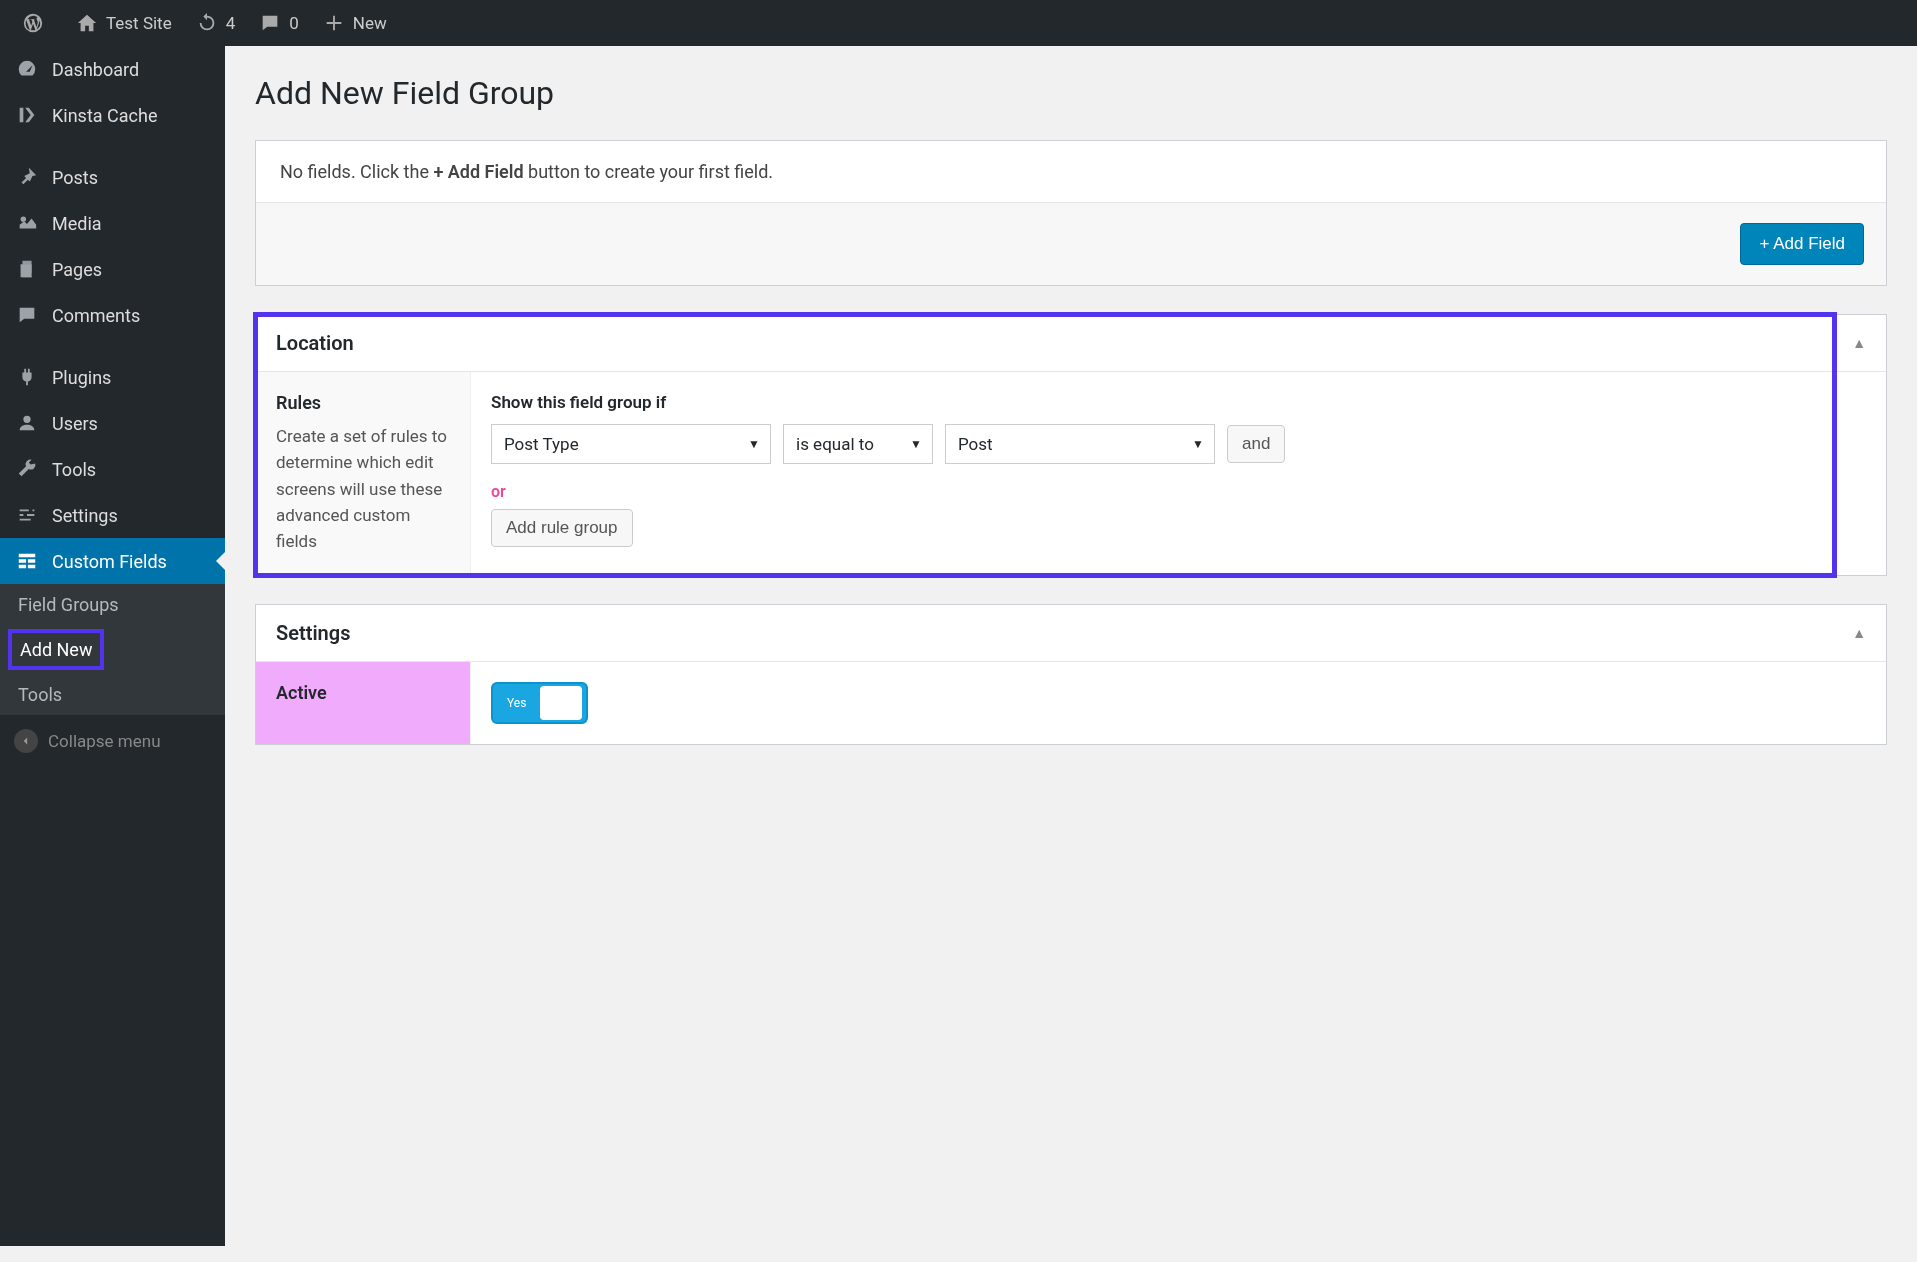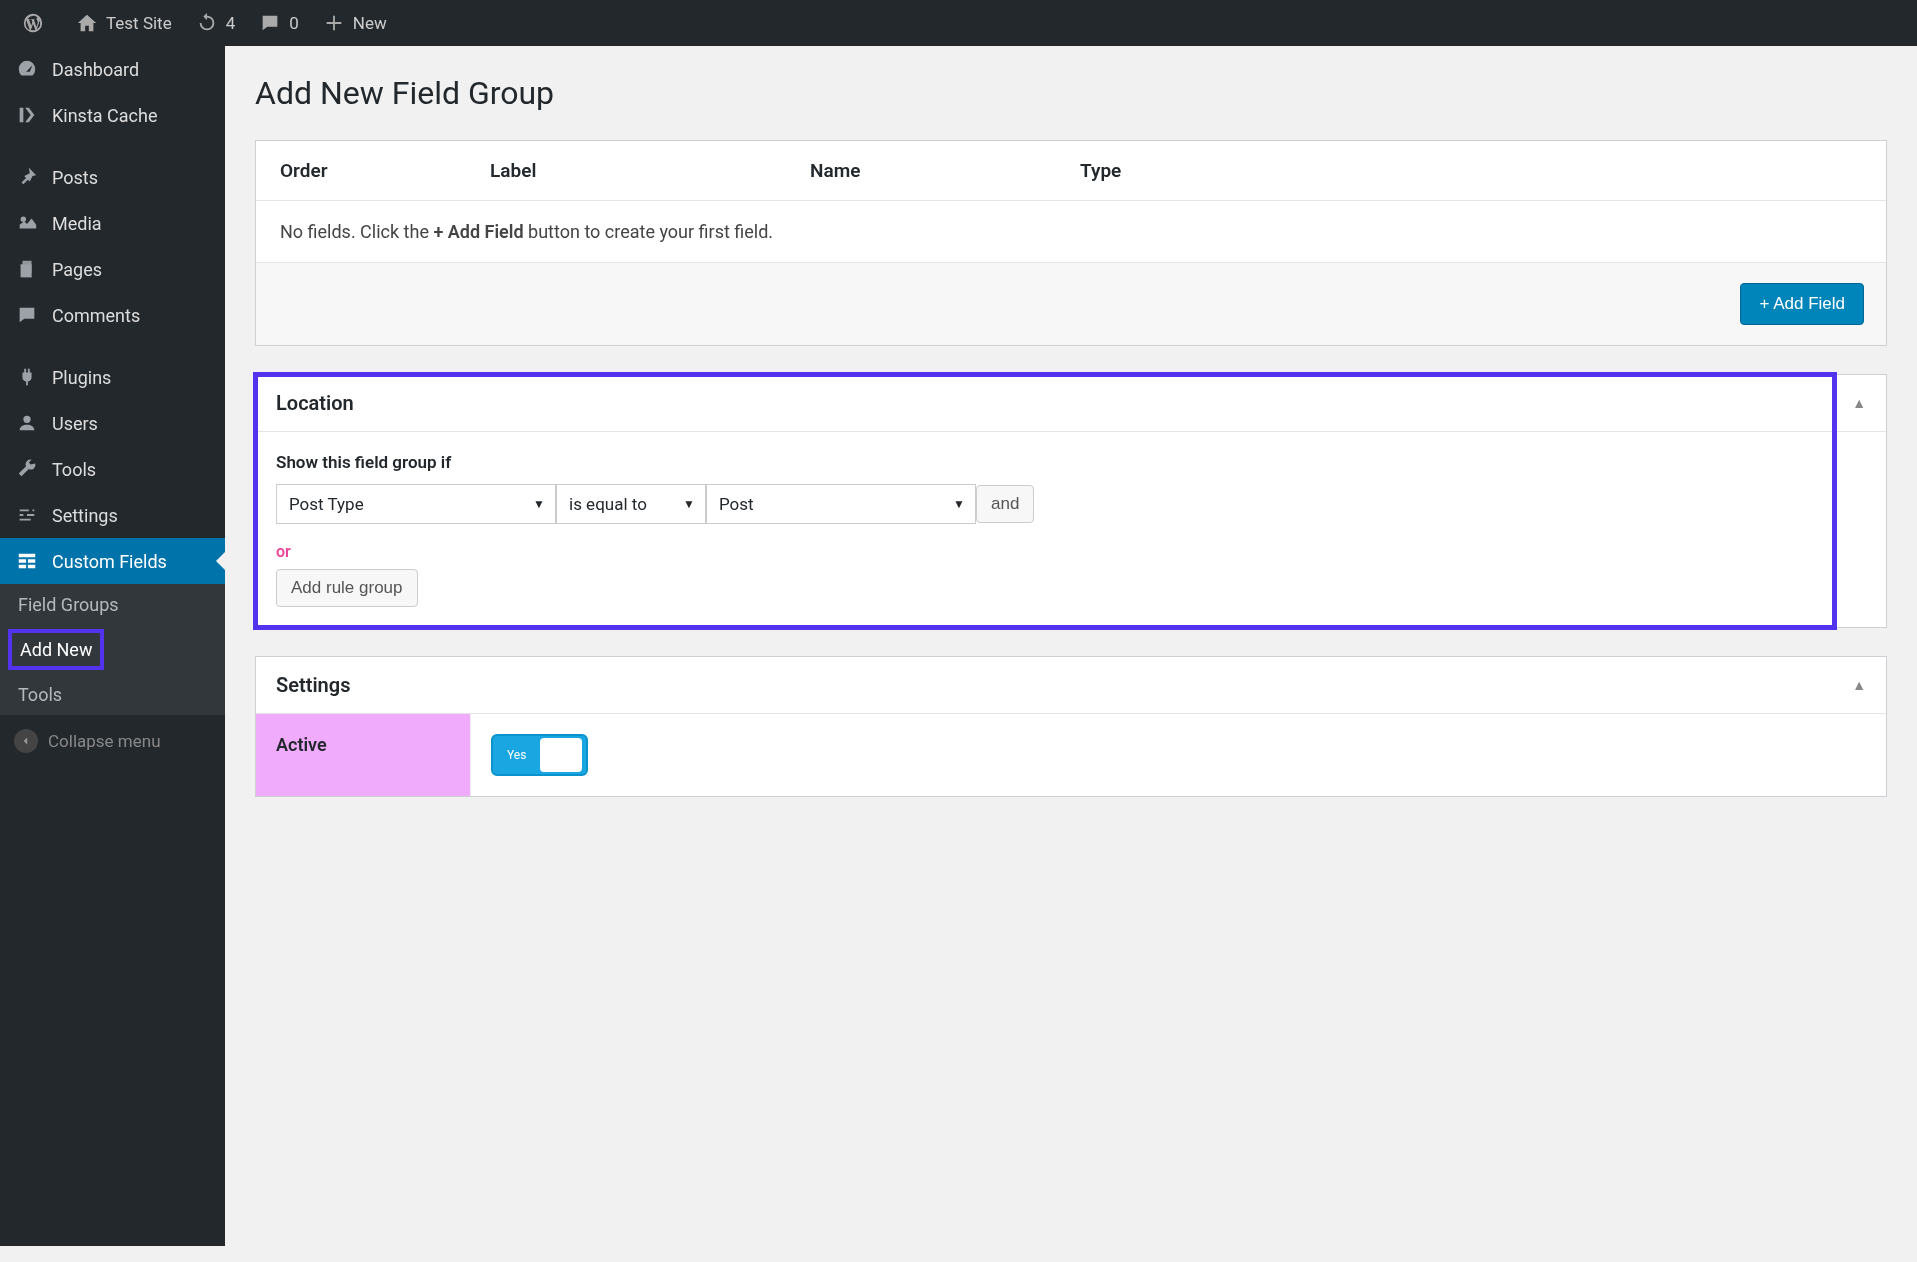--- a/index.html
+++ b/index.html
@@ -52,21 +52,21 @@
 .section-head { display:flex; align-items:center; justify-content:space-between; padding: 16px 20px; border-bottom:1px solid #e5e5e5; }
 .section-head h2 { font-size:20px; font-weight:600; }
 .toggle-caret { color:#888; font-size:14px; cursor:pointer; }
 
 .rules-row { display:flex; }
 .rules-left { width: 215px; background:#f9f9f9; border-right:1px solid #eee; padding: 20px; }
 .rules-left .rl-title { font-weight:600; font-size:18px; margin-bottom:10px; }
 .rules-left .rl-desc { font-size:17px; color:#555; line-height:1.55; }
 .rules-right { flex:1; padding: 20px; }
 .rules-right .rr-label { font-weight:600; font-size:17px; margin-bottom:12px; }
-.rule-group { display:flex; align-items:center; flex-wrap:wrap; }
+.rule-group { display:flex; align-items:center; gap:12px; flex-wrap:wrap; }
 .select-like { position:relative; border:1px solid #ccc; background:#fff; height:40px; display:flex; align-items:center; padding: 0 34px 0 12px; font-size:17px; cursor:pointer; }
 .select-like .caret { position:absolute; right:10px; top:50%; transform:translateY(-50%); font-size:12px; }
 .sel-param { width: 280px; }
 .sel-op { width: 150px; }
 .sel-val { width: 270px; }
 .btn-ghost { background:#f7f7f7; border:1px solid #ccc; border-radius:4px; padding: 8px 14px; font-size:17px; cursor:pointer; color:#555; }
 .or-label { margin: 18px 0 8px 0; font-weight:600; color:#ec4899; font-size:16px; }
 
 .settings-left { width: 215px; background:#f0abfc; border-right:1px solid #eee; padding: 20px; font-weight:600; font-size:18px; }
 .settings-right { flex:1; padding: 20px; }
@@ -230,41 +230,39 @@
         </span>
       <span>Collapse menu</span>
     </div>
   </div>
 
   <div class="content">
     <h1 class="page-title">Add New Field Group</h1>
 
 
     <div class="panel">
-      <div class="field-header">
-        <div class="fh-order">Order</div>
-        <div class="fh-label">Label</div>
-        <div class="fh-name">Name</div>
-        <div class="fh-type">Type</div>
-      </div>
       <div class="no-fields">
         <span>No fields. Click the </span><strong>+ Add Field</strong><span> button to create your first field.</span>
       </div>
       <div class="panel-footer">
         <button class="btn-primary">+ Add Field</button>
       </div>
     </div>
 
     <div class="panel" style="position:relative;">
       <div class="highlight-box" style="position:absolute; left:0; top:0; right:52px; bottom:0; pointer-events:none;"></div>
       <div class="section-head">
         <h2>Location</h2>
         <span class="toggle-caret">▲</span>
       </div>
       <div class="rules-row">
+        <div class="rules-left">
+          <div class="rl-title">Rules</div>
+          <div class="rl-desc">Create a set of rules to determine which edit screens will use these advanced custom fields</div>
+        </div>
         <div class="rules-right">
           <div class="rr-label">Show this field group if</div>
           <div class="rule-group">
             <div class="select-like sel-param">
               <span>Post Type</span>
               <span class="caret">▼</span>
             </div>
             <div class="select-like sel-op">
               <span>is equal to</span>
               <span class="caret">▼</span>

